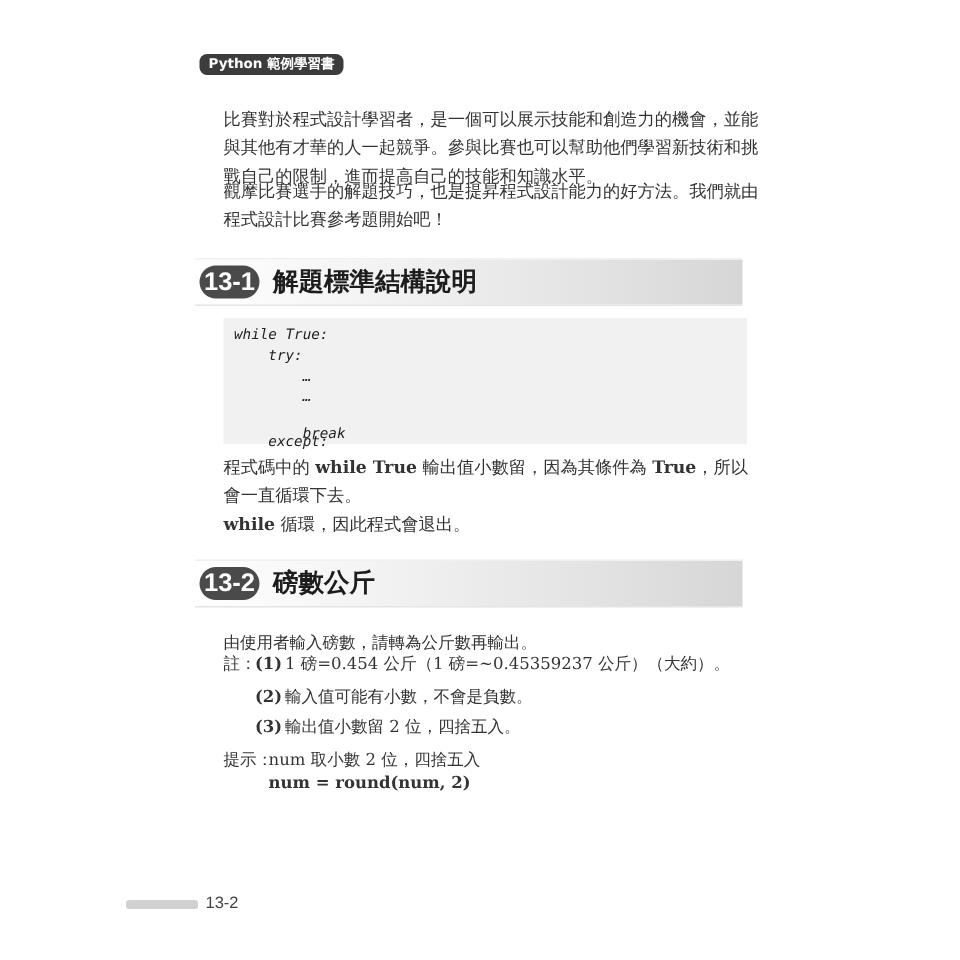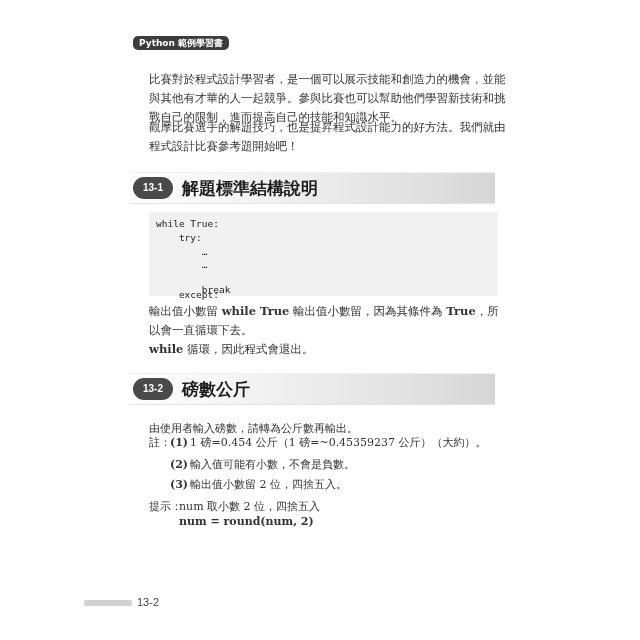--- a/index.html
+++ b/index.html
@@ -22,35 +22,35 @@
     }
     .section-head {
       position: absolute; left: 130px; width: 365px; height: 30px;
       background: linear-gradient(to right, #ffffff 0%, #f4f4f4 30%, #e2e2e2 75%, #d6d6d6 100%);
       border-top: 1px solid #f0f0f0;
       border-bottom: 1px solid #e4e4e4;
     }
     .section-num {
       position: absolute; left: 3px; top: 4px; height: 22px; width: 40px;
       background: #4a4a4a; color: #fff; border-radius: 11px;
-      font-family: "Liberation Sans", sans-serif; font-weight: bold; font-size: 10px;
+      font-family: "Liberation Sans", sans-serif; font-weight: bold; font-size: 17px;
       text-align: center; line-height: 22px;
     }
     .section-title {
       position: absolute; left: 52px; top: 3px;
       font-family: "DejaVu Sans", sans-serif; font-weight: bold; font-size: 17px;
       line-height: 24px; color: #1d1d1d;
     }
     .code-box {
       position: absolute; left: 149px; top: 212px; width: 349px; height: 84px;
       background: #f1f1f1;
       font-family: "DejaVu Sans Mono", "Liberation Mono", monospace;
       font-size: 9.5px; color: #222;
     }
-    .code-line { position: absolute; white-space: pre; line-height: 12px; }
+    .code-line { position: absolute; white-space: pre; line-height: 12px; font-style: italic; }
     .bold { font-weight: bold; }
     .note-line {
       position: absolute; font-size: 11px; line-height: 14px; color: #333; white-space: nowrap;
     }
     .footer-bar {
       position: absolute; left: 84px; top: 600px; width: 48px; height: 6px;
       background: #d0d0d0; border-radius: 2px;
     }
     .footer-num {
       position: absolute; left: 137px; top: 596px;
@@ -73,21 +73,21 @@
 <div class="code-box">
   <div class="code-line" style="left:7px; top:6px;">while True:</div>
   <div class="code-line" style="left:7px; top:20px;">    try:</div>
   <div class="code-line" style="left:7px; top:34px;">        …</div>
   <div class="code-line" style="left:7px; top:47px;">        …</div>
   <div class="code-line" style="left:7px; top:59px;margin-top:18px;">    except:</div>
   <div class="code-line" style="left:7px; top:72px;">        break</div>
 </div>
 
 <div class="para" style="top:302px;">
-  <div><span>輸出值小數留 </span><span class="bold">while True</span><span> 輸出值小數留，因為其條件為 </span><span class="bold">True</span><span>，所以會一直循環下去。</span></div>
+  <div><span>程式碼中的 </span><span class="bold">while True</span><span> 輸出值小數留，因為其條件為 </span><span class="bold">True</span><span>，所以會一直循環下去。</span></div>
   <div><span class="bold">while</span><span> 循環，因此程式會退出。</span></div>
 </div>
 
 <div class="section-head" style="top:373px;">
   <div class="section-num">13-2</div>
   <div class="section-title">磅數公斤</div>
 </div>
 
 <div class="note-line" style="left:149px; top:422px;">由使用者輸入磅數，請轉為公斤數再輸出。</div>
 

